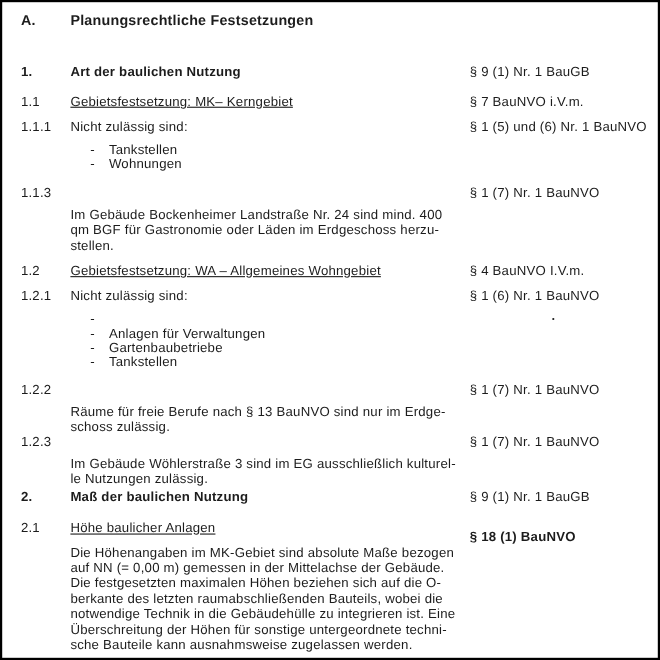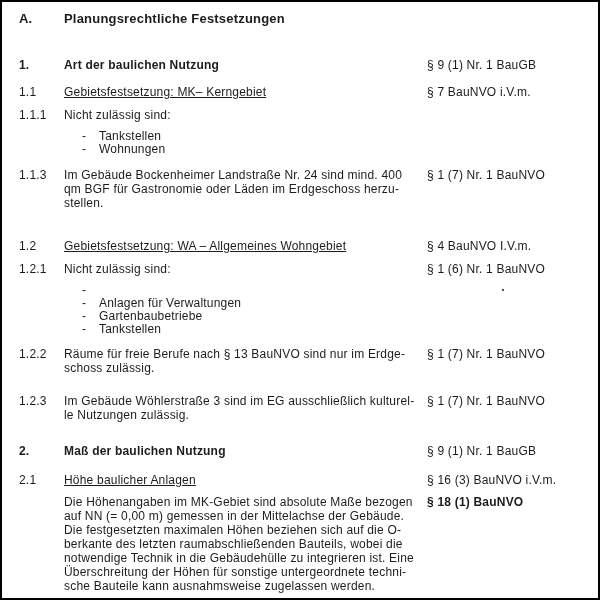--- a/index.html
+++ b/index.html
@@ -23,21 +23,21 @@
     width: 572px;
     display: grid;
     grid-template-columns: 45px 363px 1fr;
     align-items: start;
   }
   .num { font-weight: normal; }
   .bold { font-weight: bold; }
   .hdr { font-size: 13px; line-height: 15px; font-weight: bold; }
   .heading-underline { text-decoration: underline; text-align: right; }
   .ref { white-space: nowrap; }
-  .body { white-space: pre-line; }
+  .body { white-space: pre-line; margin-top: 20px; }
   .body-block { margin-top: 8px; }
   .ref2 { margin-top: 8px; font-weight: bold; }
   .bullets { margin-top: 8px; line-height: 13px; }
   .bullet { display: flex; padding-left: 18px; }
   .bullet .dash { width: 17px; flex: 0 0 17px; }
   .speck {
     position: absolute;
     left: 500px;
     top: 287px;
     width: 2px;
@@ -77,20 +77,21 @@
         <div class="bullet">
           <span class="dash">-</span>
           <span>Tankstellen</span>
         </div>
         <div class="bullet">
           <span class="dash">-</span>
           <span>Wohnungen</span>
         </div>
       </div>
     </div>
+    <div class="ref">§ 1 (5) und (6) Nr. 1 BauNVO</div>
   </div>
 
   <div class="row" style="top:166px">
     <div class="num">1.1.3</div>
     <div class="body">Im Gebäude Bockenheimer Landstraße Nr. 24 sind mind. 400
 qm BGF für Gastronomie oder Läden im Erdgeschoss herzu-
 stellen.</div>
     <div class="ref">§ 1 (7) Nr. 1 BauNVO</div>
   </div>
 
@@ -151,20 +152,19 @@
       <div><span class="heading-underline">Höhe baulicher Anlagen</span></div>
       <div class="body body-block">Die Höhenangaben im MK-Gebiet sind absolute Maße bezogen
 auf NN (= 0,00 m) gemessen in der Mittelachse der Gebäude.
 Die festgesetzten maximalen Höhen beziehen sich auf die O-
 berkante des letzten raumabschließenden Bauteils, wobei die
 notwendige Technik in die Gebäudehülle zu integrieren ist. Eine
 Überschreitung der Höhen für sonstige untergeordnete techni-
 sche Bauteile kann ausnahmsweise zugelassen werden.</div>
     </div>
     <div>
-      <div class="ref">§ 16 (3) BauNVO i.V.m.</div>
       <div class="ref ref2">§ 18 (1) BauNVO</div>
     </div>
   </div>
 
   <div class="speck"></div>
 
 </div>
 
 </body></html>

